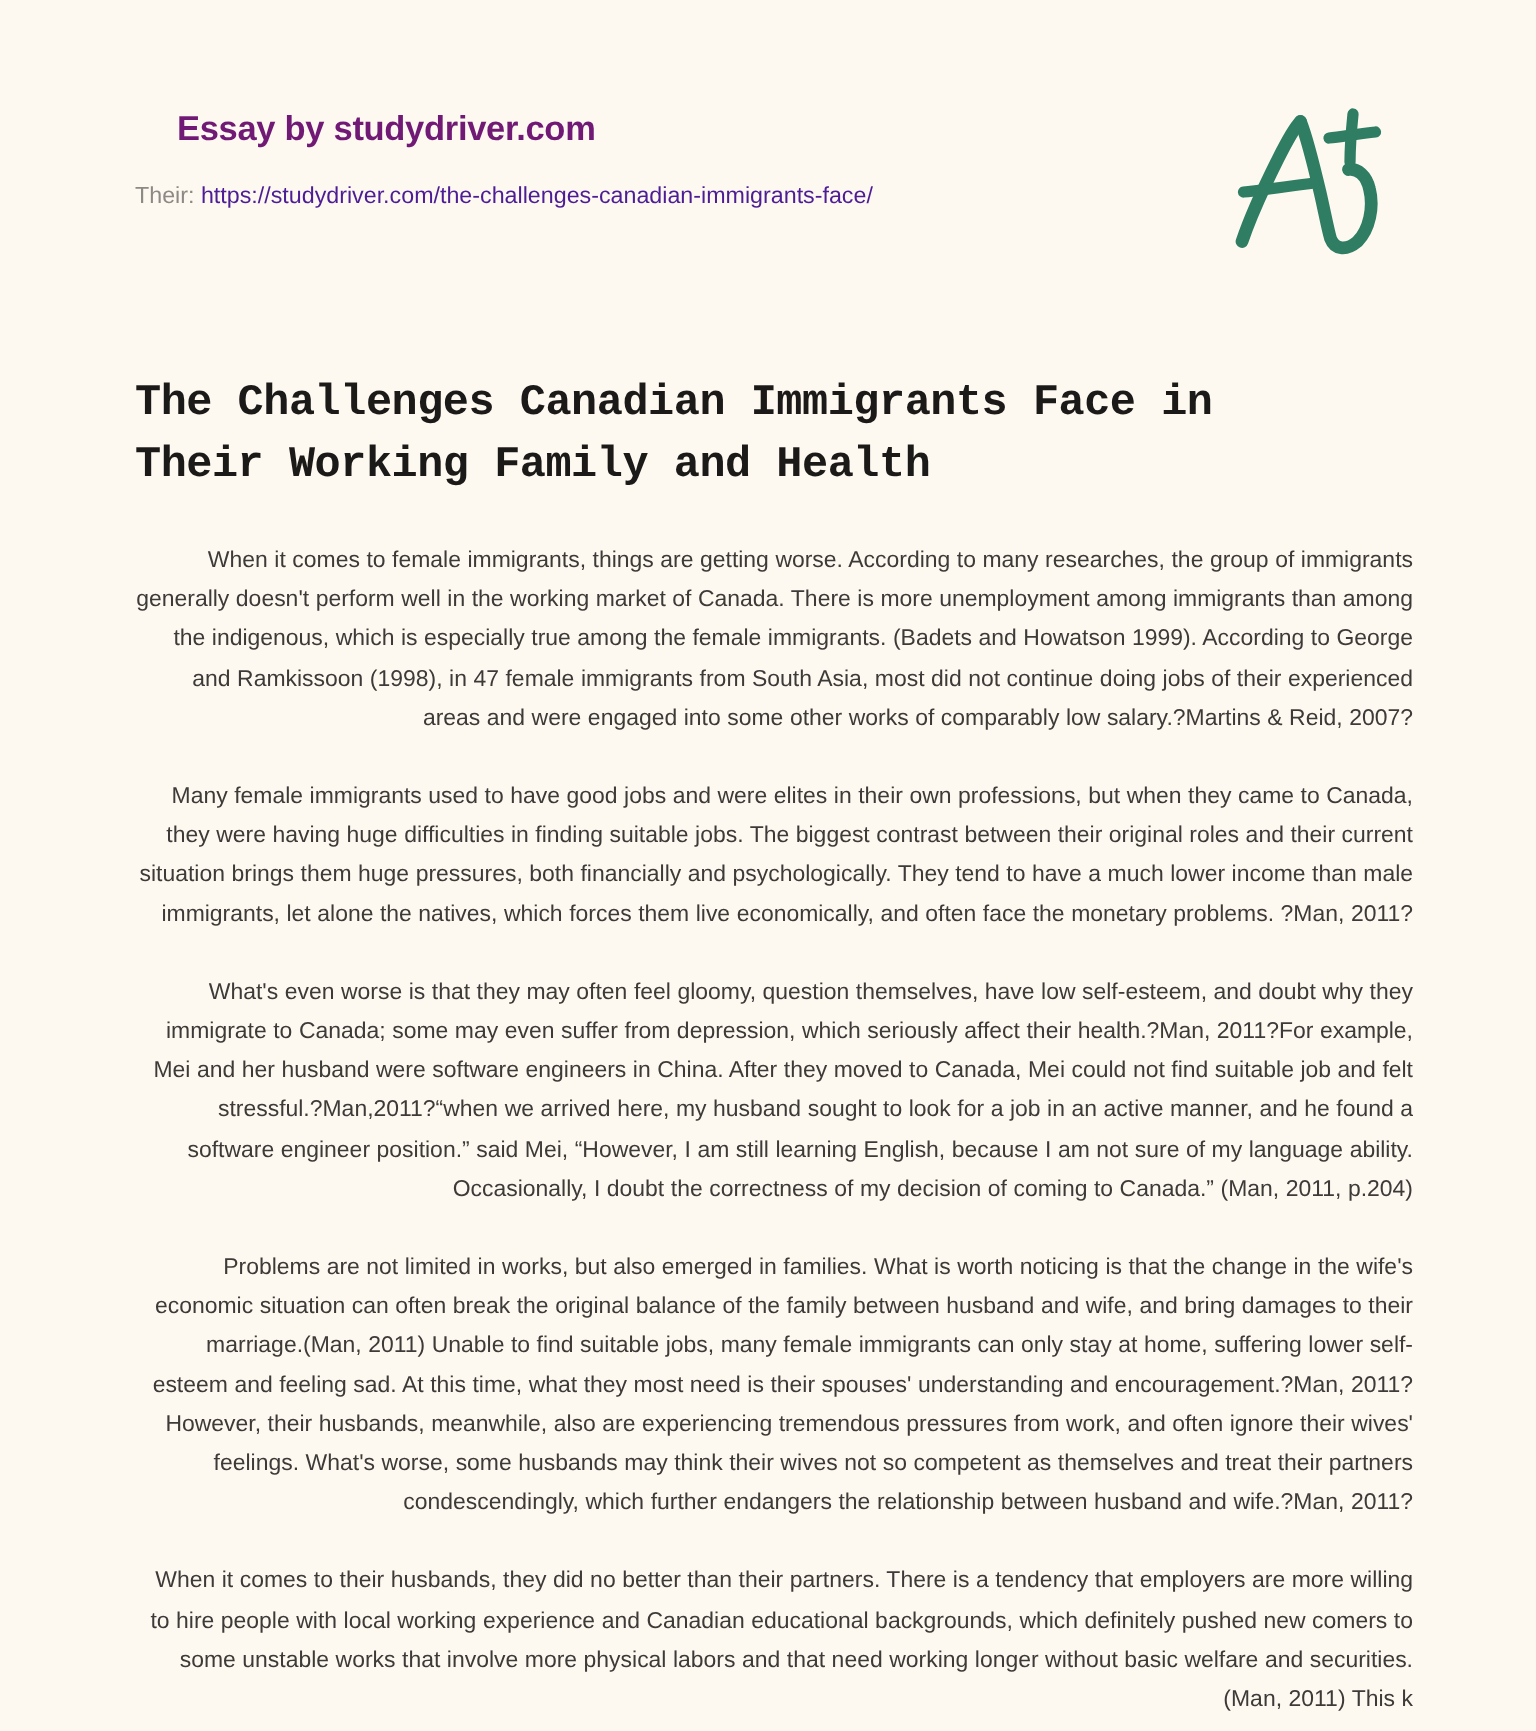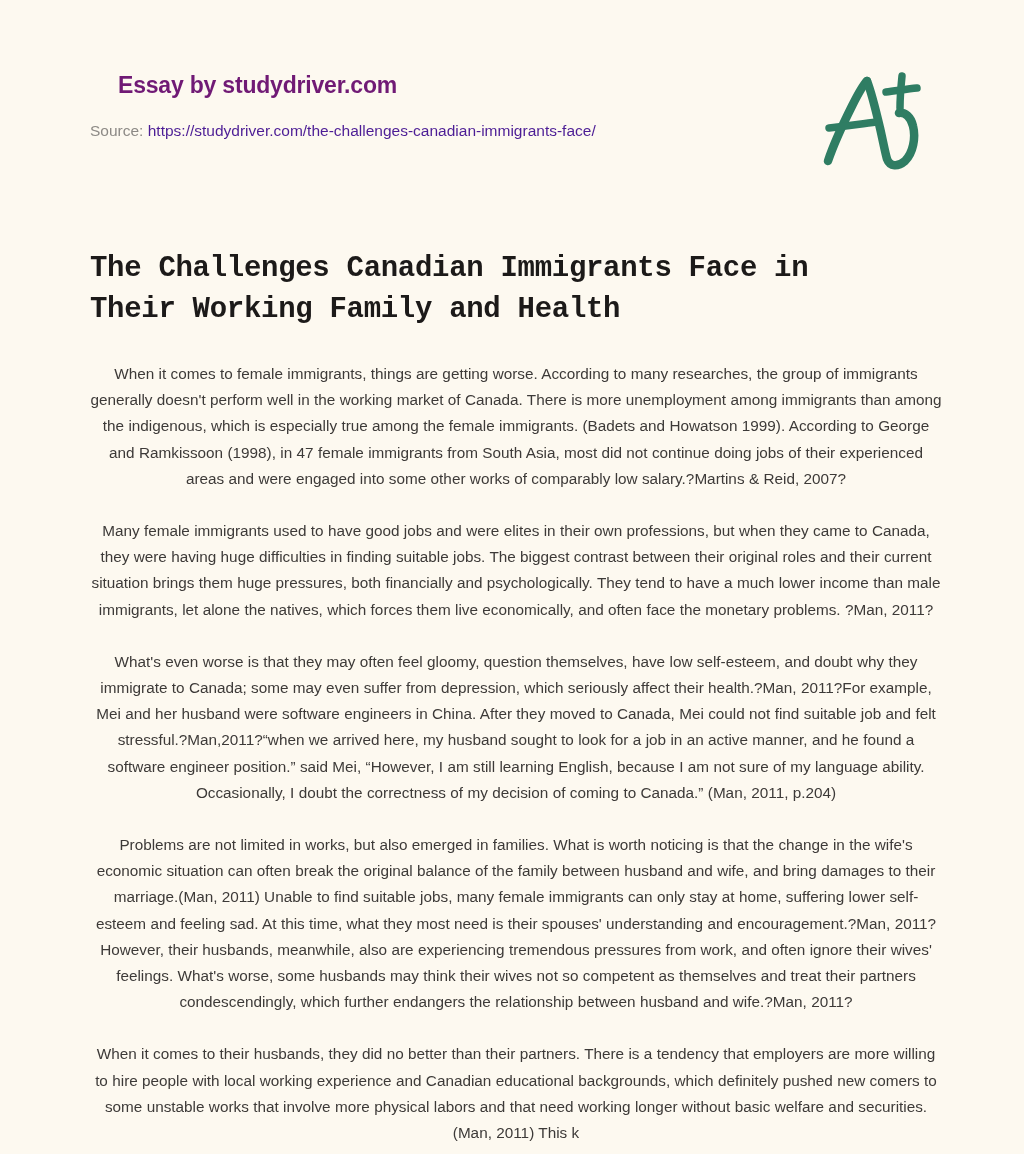--- a/index.html
+++ b/index.html
@@ -87,39 +87,39 @@
     margin: 0 0 31px 0;
     max-width: 780px;
     font-family: Liberation Mono, monospace;
   }
 
   .article-body p {
     font-size: 15.3px;
     line-height: 26.2px;
     color: #3d3a38;
     margin: 0 0 26px 0;
-    text-align: center;
+    text-align: right;
     word-spacing: 0.1px;
   }
 
   .article-body p:last-child {
     margin-bottom: 0;
   }
 </style>
 </head>
 <body>
 
 <div class="page">
 
   <div class="header">
 
     <div class="brand-line">Essay by studydriver.com</div>
 
     <div class="source-line">
-      <span>Source: </span><a class="source-url" href="#">https://studydriver.com/the-challenges-canadian-immigrants-face/</a>
+      <span>Their: </span><a class="source-url" href="#">https://studydriver.com/the-challenges-canadian-immigrants-face/</a>
     </div>
 
     <div class="logo">
       <svg viewBox="0 0 130 104" xmlns="http://www.w3.org/2000/svg">
         <g fill="none" stroke="#2f7d63" stroke-linecap="round" stroke-linejoin="round">
 
           <path d="M16 95 C 20 83, 30 60, 40 40 C 46 28, 51 19, 55 15" stroke-width="8.5"></path>
 
           <path d="M55 15 C 59 25, 64 45, 68 62 C 71 75, 73 86, 75 93
                    C 78 101, 86 101, 93 95 C 101 87, 104 72, 101 60

